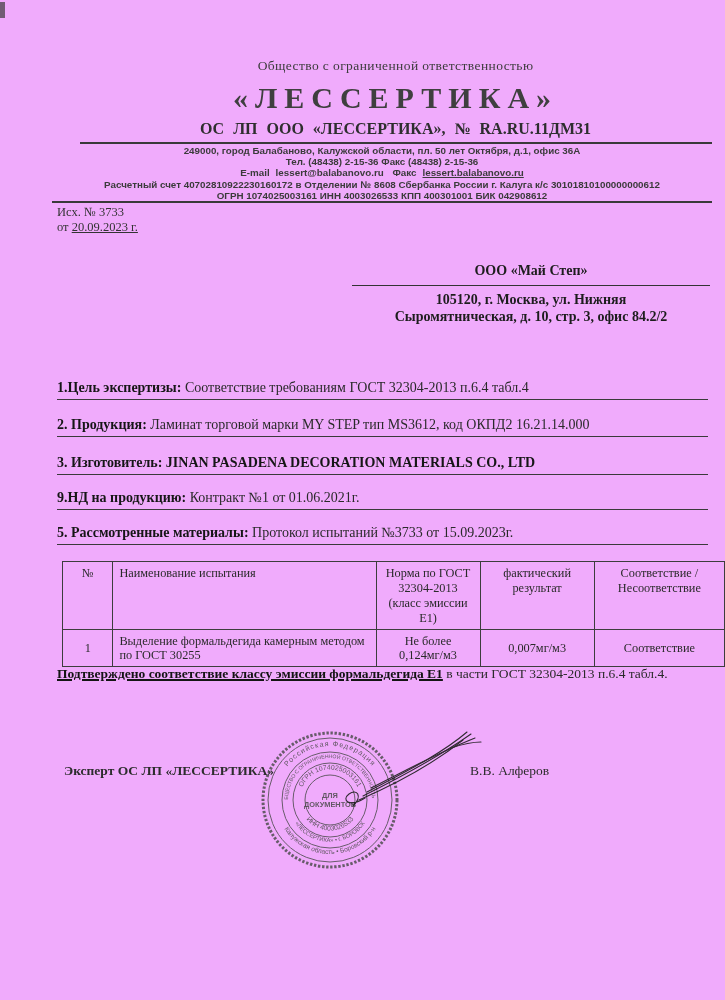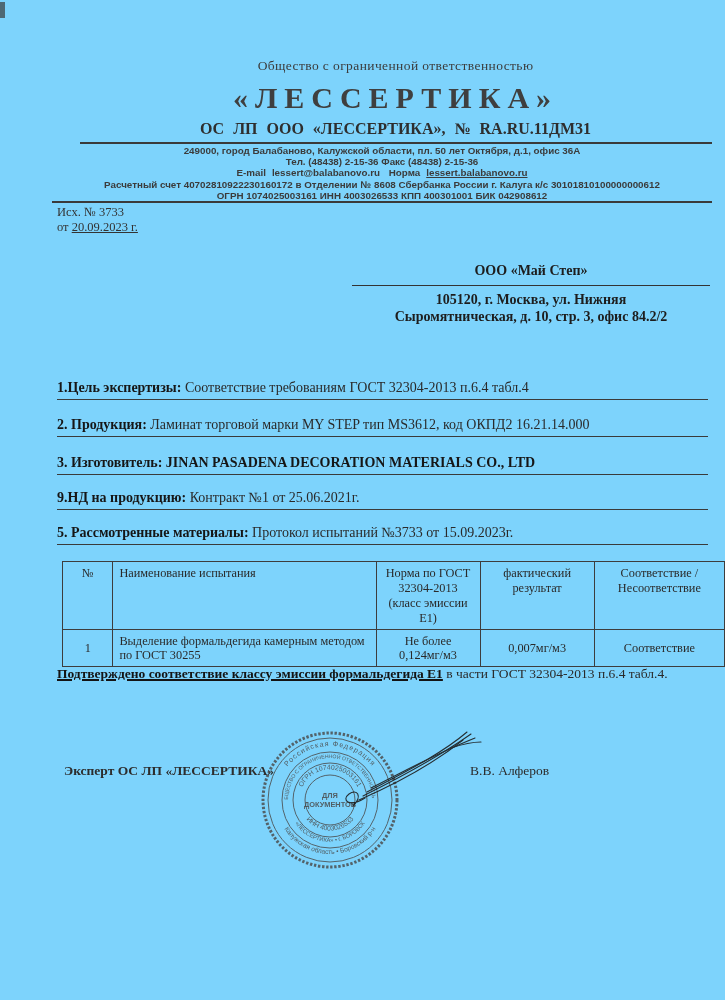--- a/index.html
+++ b/index.html
@@ -1,16 +1,16 @@
 <!DOCTYPE html>
 <html><head>
 <meta charset="utf-8">
 <style>
   html,body{margin:0;padding:0;background:#e8e8e8;}
-  .page{position:relative;width:725px;height:1000px;background:#7dd3fc;overflow:hidden;
+  .page{position:relative;width:725px;height:1000px;background:#f0abfc;overflow:hidden;
         font-family:"Liberation Serif","DejaVu Serif",serif;color:#222;}
   .corner-mark{position:absolute;left:0;top:2px;width:5px;height:16px;background:#3a3a3a;opacity:.7;}
 
   
   .letterhead{position:absolute;top:58px;left:78px;width:635px;text-align:center;}
   .org-type{font-size:13.5px;color:#3c3c3c;letter-spacing:.4px;}
   .org-name{font-size:30px;font-weight:700;letter-spacing:7px;color:#3f3f3f;margin-top:7px;}
   .cert-line{font-size:16px;font-weight:700;color:#2e2e2e;margin-top:5px;word-spacing:5px;}
   .rule1{position:absolute;top:142px;left:80px;width:632px;border-top:2px solid #3a3a3a;}
   .rule2{position:absolute;top:201px;left:52px;width:660px;border-top:2px solid #3a3a3a;}
@@ -72,21 +72,21 @@
     <div class="org-type">Общество с ограниченной ответственностью</div>
     <div class="org-name">«ЛЕССЕРТИКА»</div>
     <div class="cert-line">ОС ЛП ООО «ЛЕССЕРТИКА», № RA.RU.11ДМ31</div>
   </div>
   <div class="rule1"></div>
   <div class="addr-block">
     <div>249000, город Балабаново, Калужской области, пл. 50 лет Октября, д.1, офис 36А</div>
     <div>Тел. (48438) 2-15-36   Факс (48438) 2-15-36</div>
     <div>
       <span>E-mail</span><span>lessert@balabanovo.ru</span>
-      <span>Норма</span><span class="u">lessert.balabanovo.ru</span>
+      <span>Факс</span><span class="u">lessert.balabanovo.ru</span>
     </div>
     <div>Расчетный счет 40702810922230160172  в Отделении № 8608  Сбербанка России г. Калуга к/с 30101810100000000612</div>
     <div>ОГРН 1074025003161    ИНН 4003026533    КПП 400301001   БИК 042908612</div>
   </div>
   <div class="rule2"></div>
 
   <div class="outgoing">
     <div>Исх. № 3733</div>
     <div><span>от </span><span class="u">20.09.2023 г.</span></div>
   </div>
@@ -96,21 +96,21 @@
     <div class="addr">
       <div>105120, г. Москва, ул. Нижняя</div>
       <div>Сыромятническая, д. 10, стр. 3, офис 84.2/2</div>
     </div>
   </div>
 
 
   <div class="item i1"><b>1.Цель экспертизы:</b><span class="val"> Соответствие требованиям ГОСТ 32304-2013 п.6.4 табл.4</span></div>
   <div class="item i2"><b>2. Продукция:</b><span class="val">  Ламинат торговой марки MY STEP тип MS3612, код ОКПД2 16.21.14.000</span></div>
   <div class="item i3"><b>3. Изготовитель:</b><span class="val"> JINAN PASADENA DECORATION MATERIALS CO., LTD</span></div>
-  <div class="item i4"><b>9.НД на продукцию:</b><span class="val"> Контракт №1 от 25.06.2021г.</span></div>
+  <div class="item i4"><b>9.НД на продукцию:</b><span class="val"> Контракт №1 от 01.06.2021г.</span></div>
   <div class="item i5"><b>5. Рассмотренные материалы:</b><span class="val"> Протокол испытаний №3733 от 15.09.2023г.</span></div>
 
   <table class="results">
     <thead>
       <tr>
         <td class="cw1">№</td>
         <td class="cw2 left">Наименование испытания</td>
         <td class="cw3">Норма по ГОСТ 32304-2013 (класс эмиссии Е1)</td>
         <td class="cw4">фактический результат</td>
         <td class="cw5">Соответствие / Несоответствие</td>

